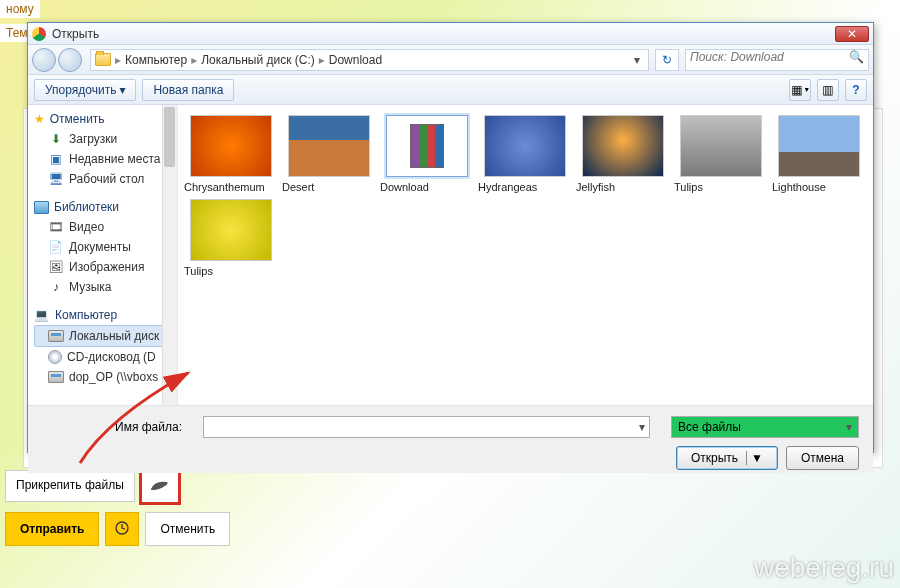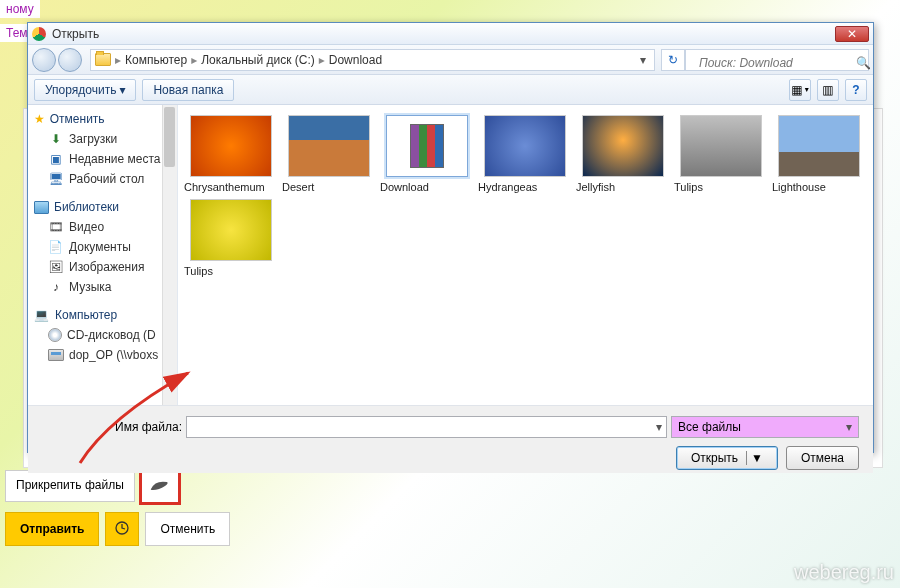--- a/index.html
+++ b/index.html
@@ -1,17 +1,17 @@
 <!DOCTYPE html>
 <html><head>
 <meta charset="utf-8">
 <style>
 *{box-sizing:border-box;margin:0;padding:0;font-family:"Segoe UI",Tahoma,Arial,sans-serif;font-size:12px}
 body{width:900px;height:588px;position:relative;overflow:hidden;background:linear-gradient(135deg,#f5f0a0 0%,#e8f5a8 30%,#fff 60%,#e8f5f0 100%)}
-.field-label-bg{position:absolute;left:0;top:0;background:#fff;color:#a21caf;padding:2px 6px}
+.field-label-bg{position:absolute;left:0;top:0;background:#fff;color:#a16207;padding:2px 6px}
 .fl-subject{top:24px}
 .compose{position:absolute;left:23px;top:108px;width:860px;height:360px;background:#fff;border:1px solid #ddd}
 .compose-body{padding:6px 8px;color:#999}
 
 
 .attach-row{position:absolute;left:5px;top:467px;display:flex;align-items:center;gap:4px}
 .attach-txt{background:#fff;border:1px solid #ccc;padding:7px 10px;height:32px}
 .attach-ic{background:#fff;border:3px solid #d93025;width:42px;height:38px;display:flex;align-items:center;justify-content:center}
 .send-row{position:absolute;left:5px;top:512px;display:flex;gap:6px}
 .btn-send{background:#ffca00;border:1px solid #e0b000;padding:8px 14px;height:34px;font-weight:bold}
@@ -27,21 +27,21 @@
 
 .navrow{height:30px;background:linear-gradient(#f7fafd,#e8eef6);display:flex;align-items:center;padding:0 4px;border-bottom:1px solid #d0dae8}
 .navbtn{width:24px;height:24px;border-radius:50%;background:radial-gradient(circle at 35% 35%,#eef4fa,#b9cde4);border:1px solid #8aa7c8;margin-right:2px}
 .path{flex:1;background:#fff;border:1px solid #c8d4e4;height:22px;margin:0 6px;display:flex;align-items:center;padding:0 4px;gap:4px}
 .folder-ic{width:16px;height:13px;background:linear-gradient(#ffe9a6,#f7c843);border-radius:1px;border:1px solid #d8a830;position:relative}
 .folder-ic::before{content:"";position:absolute;top:-3px;left:0;width:6px;height:3px;background:#f7c843;border:1px solid #d8a830;border-bottom:none}
 .crumb{color:#333}
 .sep{color:#888}
 .path-dd{margin-left:auto;color:#555;padding:0 4px}
 .refresh{width:24px;height:22px;border:1px solid #c8d4e4;background:#fff;display:flex;align-items:center;justify-content:center;color:#1560bd}
-.search{width:184px;background:#fff;border:1px solid #c8d4e4;height:22px;margin-left:0;display:flex;align-items:flex-end;padding:0 13px}
+.search{width:184px;background:#fff;border:1px solid #c8d4e4;height:22px;margin-left:6px;display:flex;align-items:flex-start;padding:0 4px}
 .search input{border:none;outline:none;flex:1;font-style:italic;color:#888}
 .search-ic{color:#1560bd}
 
 .toolbar{height:30px;background:linear-gradient(#f7fafd,#e8eef6);border-bottom:1px solid #d0dae8;display:flex;align-items:center;padding:0 6px;gap:6px}
 .tbtn{background:linear-gradient(#fdfeff,#e6eef8);border:1px solid #b9cde4;border-radius:2px;padding:3px 10px;color:#1a3e6e;display:flex;align-items:center;gap:3px}
 .tb-right{margin-left:auto;display:flex;gap:6px}
 .tb-ic{width:22px;height:22px;border:1px solid #b9cde4;border-radius:2px;background:linear-gradient(#fdfeff,#e6eef8);display:flex;align-items:center;justify-content:center}
 
 .body-split{display:flex;height:300px}
 .sidebar{width:150px;border-right:1px solid #e2e8f0;overflow:hidden;position:relative}
@@ -71,35 +71,35 @@
 .books{width:34px;height:44px;background:linear-gradient(90deg,#8b4fa0 0 25%,#3d8b3d 25% 50%,#d04040 50% 75%,#2f6bb0 75% 100%);border:1px solid #666}
 .img-hyd{background:radial-gradient(circle,#6b8dd6,#2f4e9b)}
 .img-jelly{background:radial-gradient(circle at 50% 40%,#ffae42,#0a2750)}
 .img-koala{background:linear-gradient(#bfbfbf,#7a7a7a)}
 .img-light{background:linear-gradient(#8ab5e6 0 60%,#716354 60%)}
 .img-oboi{background:radial-gradient(circle at 50% 50%,#fff,#1a5fb0)}
 .img-peng{background:linear-gradient(#9cc7ef 0 60%,#e0ecf7 60%)}
 .img-tulip{background:radial-gradient(circle,#f7e440,#c2b800)}
 
 .footer{height:68px;border-top:1px solid #e0e4ea;background:#f0f0f0;padding:10px 14px 8px 14px}
-.fn-row{display:flex;align-items:center;gap:4px;margin-bottom:8px}
+.fn-row{display:flex;align-items:center;gap:21px;margin-bottom:8px}
 .fn-label{width:140px;text-align:right}
 .fn-input{flex:1;height:22px;border:1px solid #abadb3;background:#fff;padding:0 4px;display:flex;align-items:center}
 .fn-input .dd{margin-left:auto;color:#555}
-.filter{width:188px;height:22px;border:1px solid #abadb3;background:#f0abfc;padding:0 6px;display:flex;align-items:center}
+.filter{width:188px;height:22px;border:1px solid #abadb3;background:#22c55e;padding:0 6px;display:flex;align-items:center}
 .filter .dd{margin-left:auto;color:#555}
 .btn-row{display:flex;justify-content:flex-end;gap:8px}
 .wbtn{height:24px;padding:0 14px;background:linear-gradient(#fdfdfd,#e4e4e4);border:1px solid #8a8a8a;border-radius:3px}
 .wbtn.primary{border:1px solid #3c7fb1;box-shadow:0 0 0 1px #a3d1f5 inset;display:flex;align-items:center}
 .wbtn .split{border-left:1px solid #8a8a8a;margin-left:8px;padding-left:4px}
 
 .arrow{position:absolute;left:68px;top:363px;width:130px;height:100px;pointer-events:none}
 .arrow svg{overflow:visible}
 
-.watermark{position:absolute;right:6px;bottom:4px;color:rgba(255,255,255,0.85);font-size:20px;text-shadow:0 0 3px rgba(0,0,0,0.4)}
+.watermark{position:absolute;right:6px;bottom:4px;color:rgba(255,255,255,0.85);font-size:28px;text-shadow:0 0 3px rgba(0,0,0,0.4)}
 </style>
 </head>
 <body>
 
 <div class="field-label-bg">ному</div>
 <div class="field-label-bg fl-subject">Тема</div>
 <div class="compose">
   <div class="compose-body">С у</div>
 </div>
 
@@ -221,20 +221,24 @@
         <div class="sb-item">
             <span class="ic16">♪</span>
             <span>Музыка</span>
           </div>
       </div>
       <div class="sb-group">
         <div class="sb-head">
             <span class="ic16">💻</span>
             <span>Компьютер</span>
           </div>
+        <div class="sb-item sel">
+            <span class="hdd"></span>
+            <span>Локальный диск</span>
+          </div>
         <div class="sb-item">
             <span class="cd"></span>
             <span>CD-дисковод (D</span>
           </div>
         <div class="sb-item">
             <span class="hdd"></span>
             <span>dop_OP (\\vboxs</span>
           </div>
       </div>
     </div>

